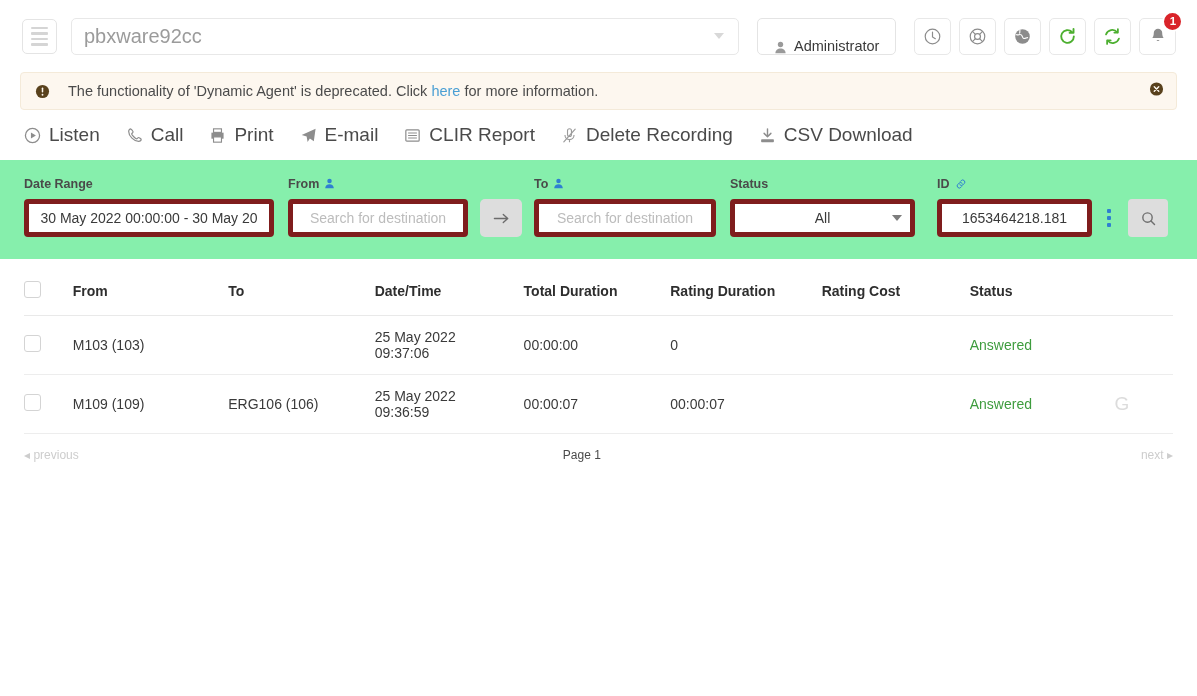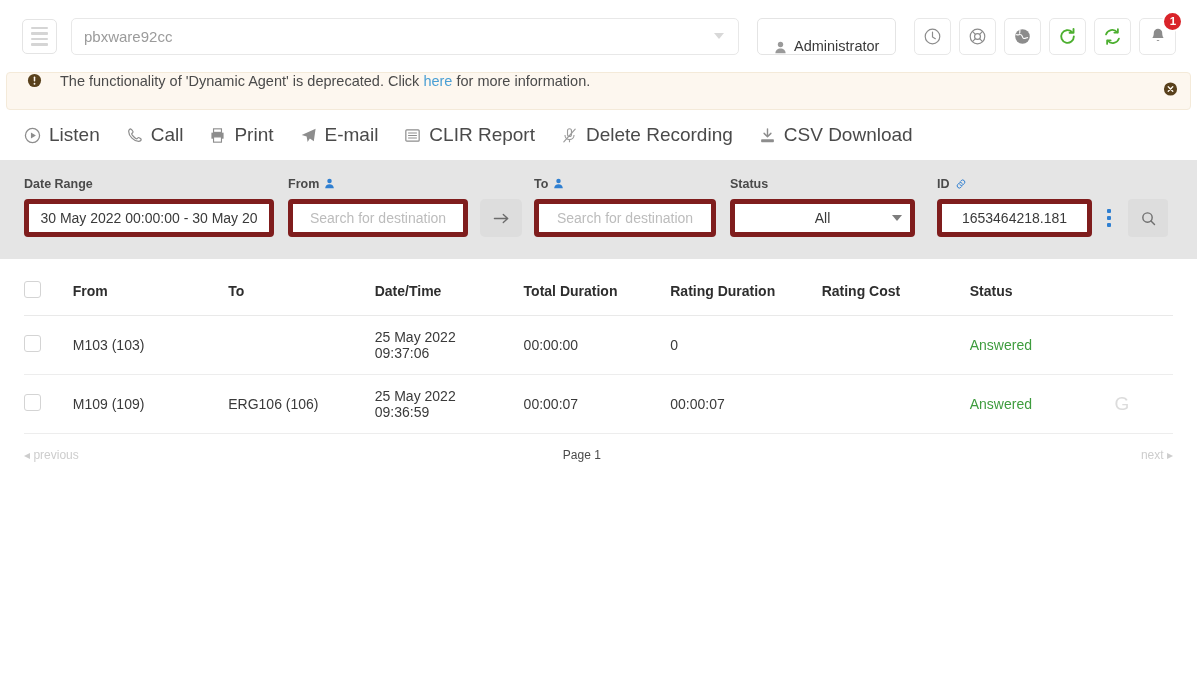--- a/index.html
+++ b/index.html
@@ -41,21 +41,21 @@
     height: 37px;
     border: 1px solid #e8e8e8;
     border-radius: 5px;
     background: #fff;
     display: flex; align-items: center;
     padding: 0 12px;
     position: relative;
     cursor: pointer;
   }
   .server-select .label {
-    font-size: 15px;
+    font-size: 20px;
     color: #9b9b9b;
   }
   .caret-down {
     position: absolute; right: 14px; top: 50%;
     transform: translateY(-50%);
     width: 0; height: 0;
     border-left: 5px solid transparent;
     border-right: 5px solid transparent;
     border-top: 6px solid #d8d8d8;
   }
@@ -94,27 +94,27 @@
     background: #d9242a;
     color: #fff;
     font-size: 11.5px;
     font-weight: bold;
     display: flex; align-items: center; justify-content: center;
     border: 2px solid #fff;
   }
 
   
   .alert {
-    margin: 0 6px;
+    margin: 0 20px;
     background: #fdf7ef;
     border: 1px solid #f4ead9;
     border-radius: 4px;
     height: 38px;
-    display: flex; align-items: flex-start;
-    padding: 0 20px;
+    display: flex; align-items: center;
+    padding: 0 14px;
     position: relative;
   }
   .alert-text {
     margin-left: 18px;
     font-size: 14.5px;
     color: #4b4b4b;
   }
   .alert-link { color: #4a9fd4; cursor: pointer; }
   .alert-close {
     position: absolute; right: 12px; top: 50%;
@@ -132,21 +132,21 @@
   .action-item {
     display: flex; align-items: center;
     gap: 8px;
     font-size: 19px;
     color: #4a4a4a;
     cursor: pointer;
   }
 
   
   .filterbar {
-    background: #e5e5e5;
+    background: #86efac;
     padding: 16px 24px 22px 24px;
     display: flex;
     align-items: flex-end;
     gap: 0;
   }
   .fgroup { display: flex; flex-direction: column; }
   .fgroup .flabel {
     font-size: 12.5px;
     font-weight: bold;
     color: #4a4a4a;

